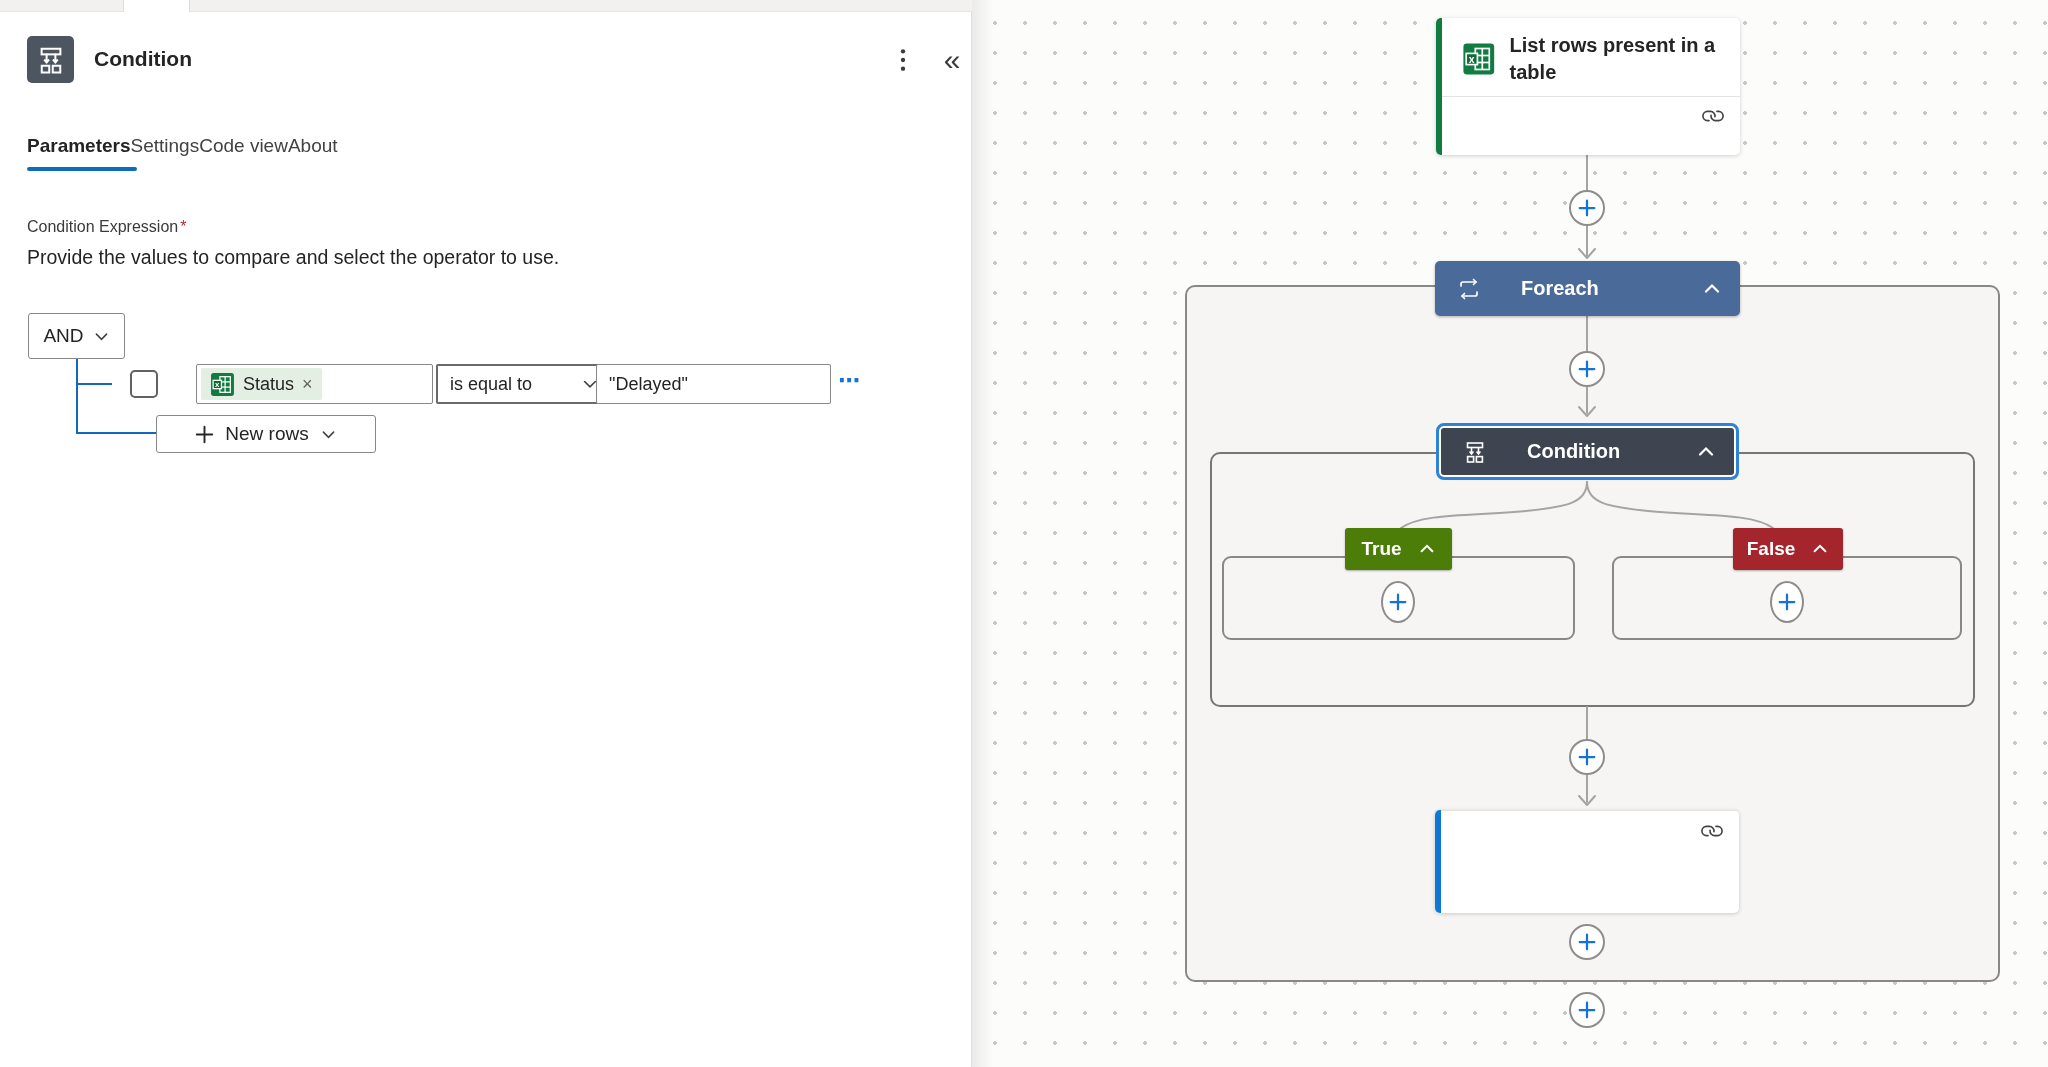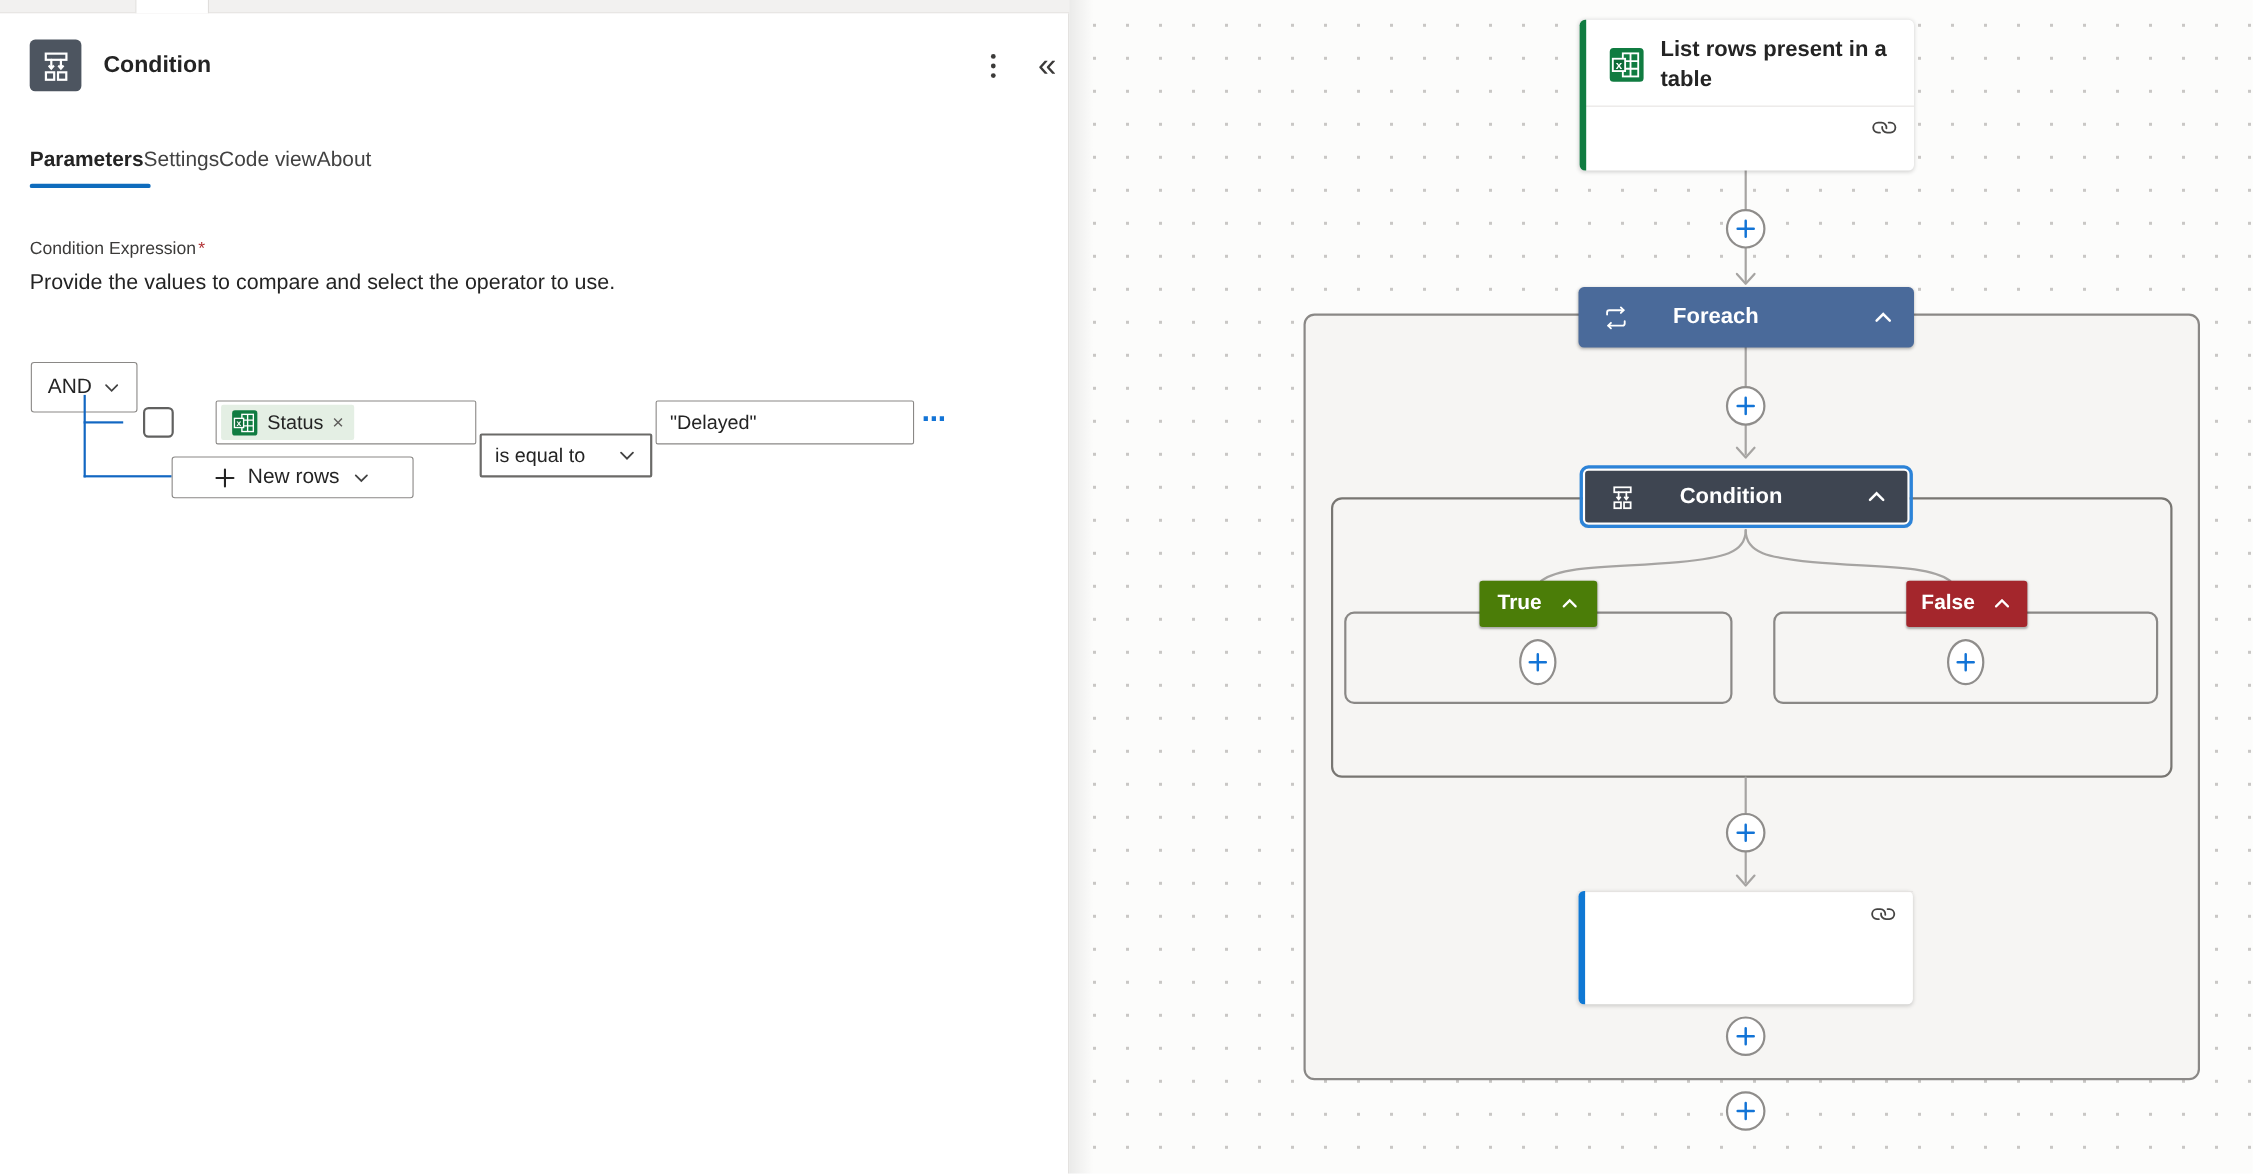--- a/index.html
+++ b/index.html
@@ -32,38 +32,38 @@
                    border-radius:2px; background:#0f6cbd; }
 
   .field-label { position:absolute; left:27px; top:206px; font-size:16px; color:#3b3a39; }
   .req { color:#b02e31; margin-left:2px; }
   .helper { position:absolute; left:27px; top:234px; font-size:19.5px; color:#242424; }
 
   
   .and-box { position:absolute; left:28px; top:301px; width:97px; height:46px;
              border:1px solid #8a8886; border-radius:3px; background:#fff;
              display:flex; align-items:center; justify-content:center; gap:9px;
-             font-size:19px; color:#242424; cursor:pointer;margin-top:16px; }
+             font-size:19px; color:#242424; cursor:pointer; }
   .tree { position:absolute; background:#1267c2; }
   .tree.v  { left:76px;  top:347px; width:2px;  height:75px; }
   .tree.h1 { left:76px;  top:371px; width:36px; height:2px;  }
   .tree.h2 { left:76px;  top:420px; width:80px; height:2px;  }
   .row-checkbox { position:absolute; left:130px; top:358px; width:28px; height:28px;
                   border:2px solid #616160; border-radius:5px; background:#fff; cursor:pointer; }
   .operand-field { position:absolute; left:196px; top:352px; width:237px; height:40px;
                    border:1px solid #8a8886; border-radius:2px; background:#fff;
                    display:flex; align-items:center; padding:0 4px; cursor:text; }
   .token-pill { display:flex; align-items:center; gap:8px; background:#e4efe4;
                 border-radius:2px; height:32px; padding:0 9px; }
   .token-pill .t-label { font-size:18px; color:#242424; }
   .token-pill .t-x { font-size:18px; color:#5f5e5c; cursor:pointer; line-height:1; }
-  .operator-field { position:absolute; left:436px; top:352px; width:157px; height:40px;
+  .operator-field { position:absolute; left:436px; top:352px; width:177px; height:40px;
                     border:2px solid #6b6a68; border-radius:2px; background:#fff;
                     display:flex; align-items:center; justify-content:space-between;
-                    padding:0 12px; font-size:18px; color:#242424; cursor:pointer;margin-top:30px; }
+                    padding:0 12px; font-size:18px; color:#242424; cursor:pointer; }
   .value-field { position:absolute; left:596px; top:352px; width:235px; height:40px;
                  border:1px solid #8a8886; border-radius:2px; background:#fff;
                  display:flex; align-items:center; padding:0 12px;
                  font-size:18px; color:#242424; cursor:text; }
   .row-more { position:absolute; left:838px; top:356px; font-size:22px; font-weight:bold;
               color:#1374d6; letter-spacing:2px; cursor:pointer; }
   .new-item-btn { position:absolute; left:156px; top:403px; width:220px; height:38px;
                   border:1px solid #8a8886; border-radius:3px; background:#fff;
                   display:flex; align-items:center; justify-content:center; gap:11px;
                   font-size:19px; color:#242424; cursor:pointer; }

